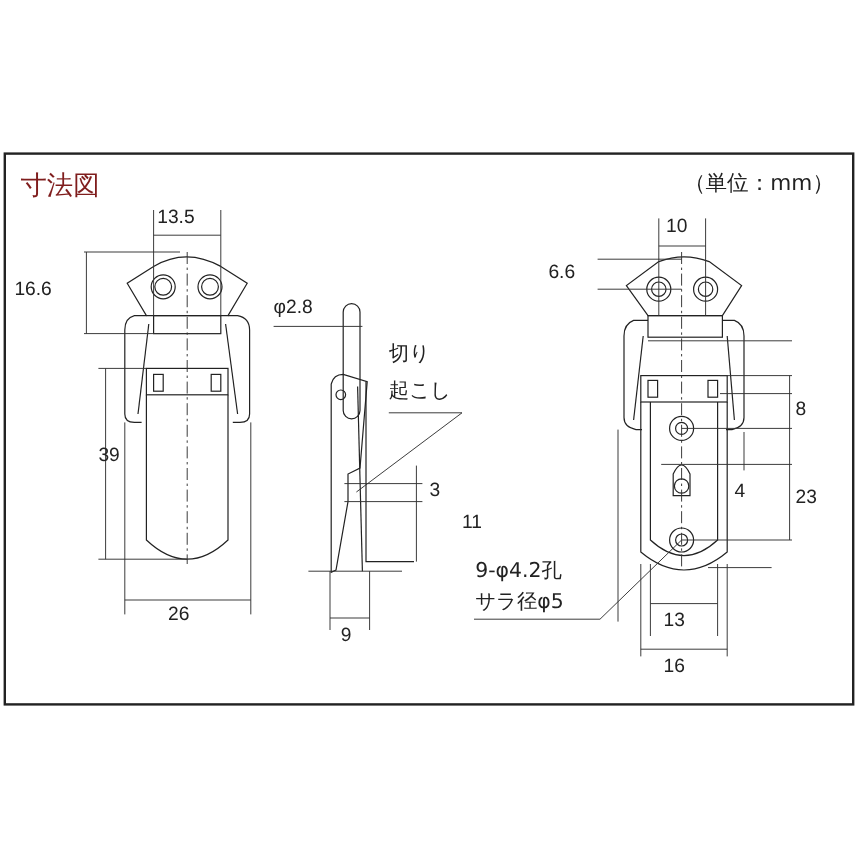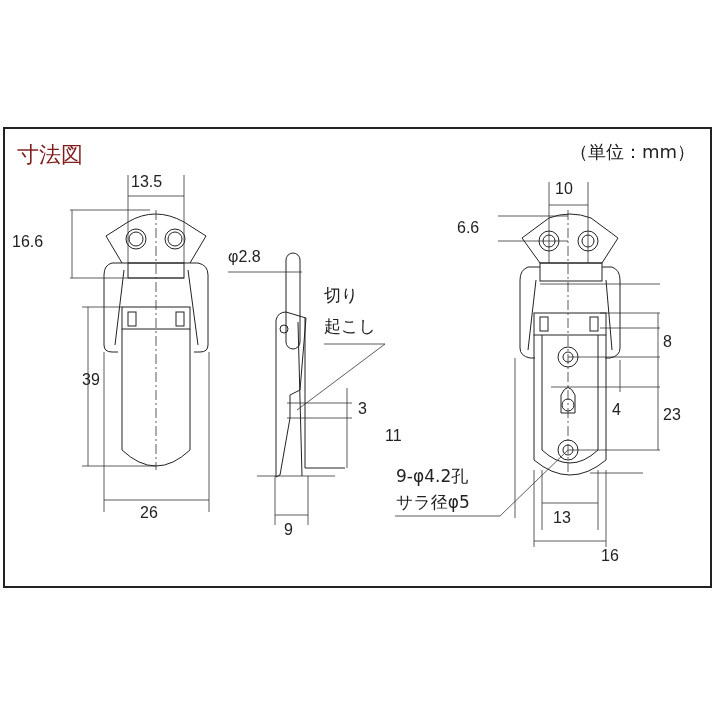--- a/index.html
+++ b/index.html
@@ -149,15 +149,15 @@
 <div class="lbl" style="left:358px;top:401px;">3</div>
 <div class="lbl" style="left:353px;top:428px;margin-left:32px;">11</div>
 <div class="lbl" style="left:284px;top:522px;">9</div>
 
 <div class="lbl" style="left:555px;top:181px;">10</div>
 <div class="lbl" style="left:457px;top:220px;">6.6</div>
 <div class="lbl" style="left:663px;top:334px;">8</div>
 <div class="lbl" style="left:612px;top:402px;">4</div>
 <div class="lbl" style="left:663px;top:407px;">23</div>
 <div class="lbl" style="left:553px;top:510px;text-align:center;">13</div>
-<div class="lbl" style="left:553px;top:548px;margin-left:48px;">16</div>
+<div class="lbl" style="left:553px;top:548px;">16</div>
 <div class="lbl jp" style="left:396px;top:468px;">9-φ4.2孔</div>
 <div class="lbl jp" style="left:396px;top:494px;text-align:center;">サラ径φ5</div>
 
 </body></html>

